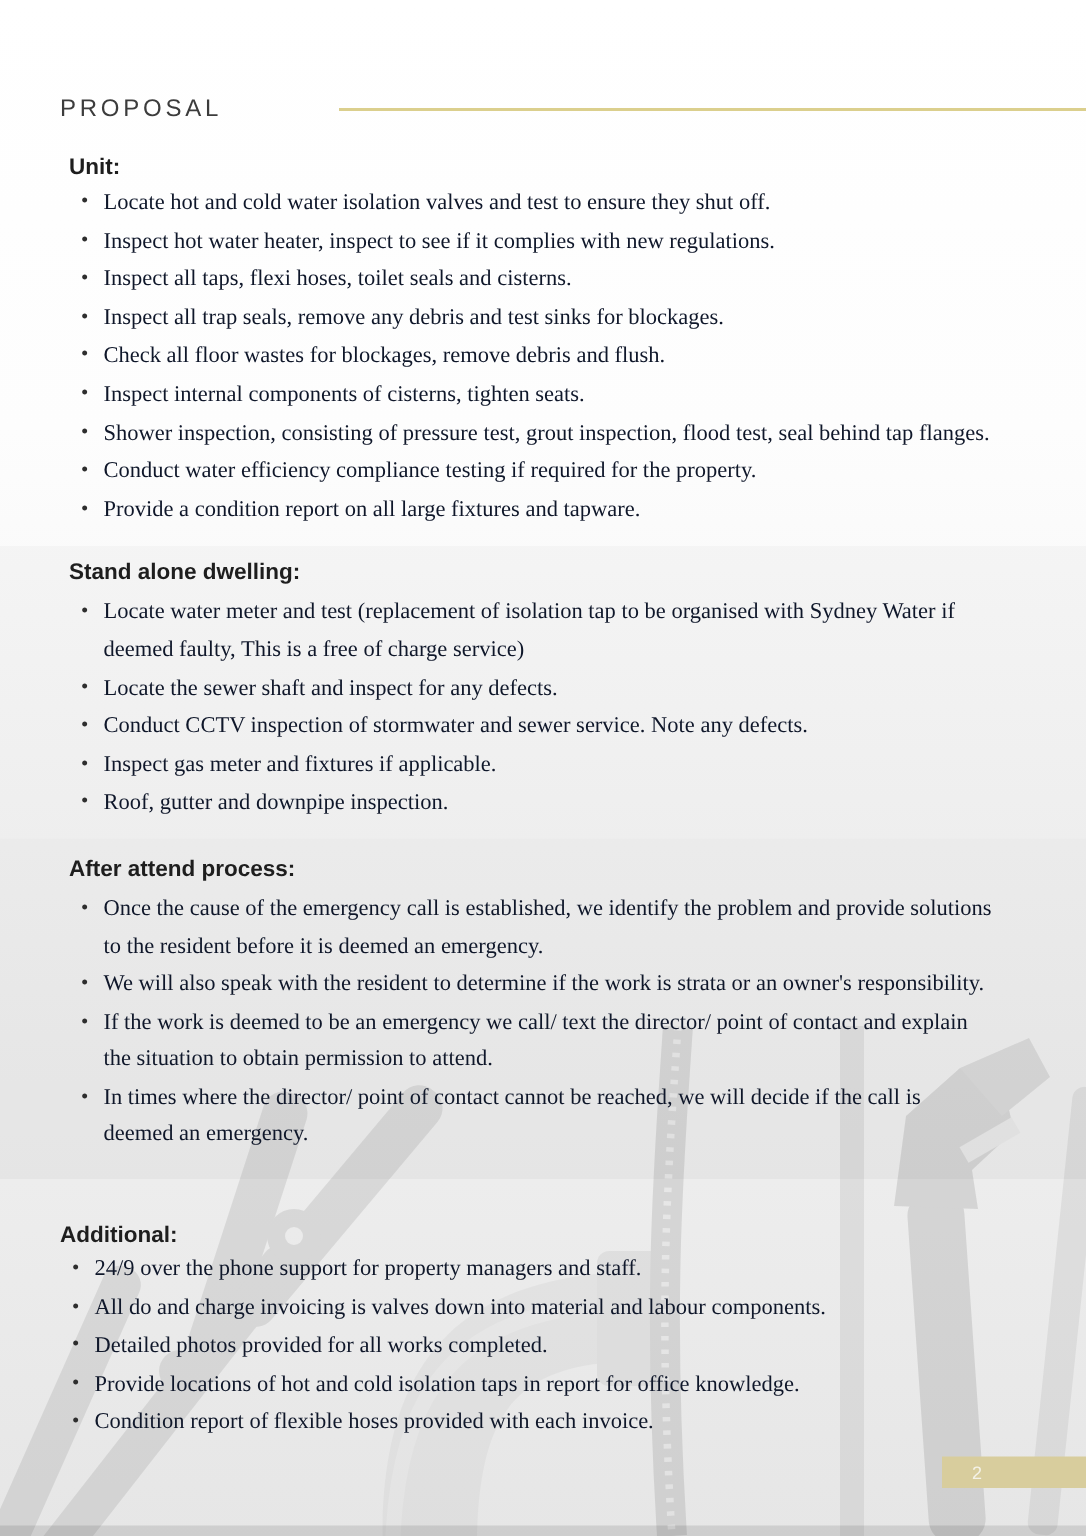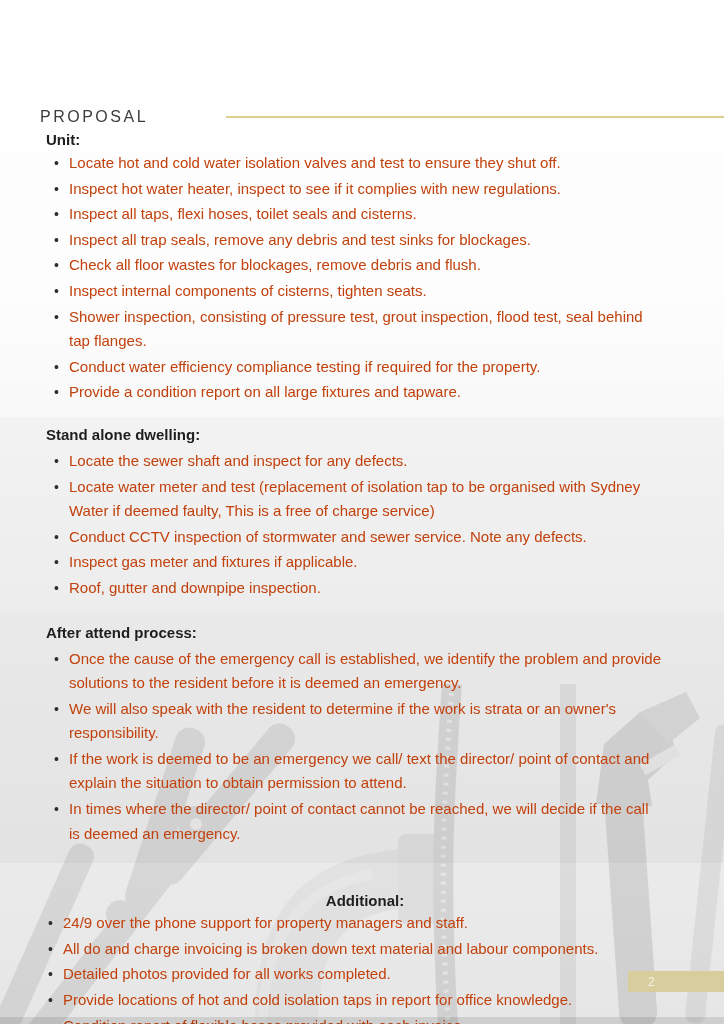--- a/index.html
+++ b/index.html
@@ -20,21 +20,20 @@
   }
   .bottom-edge {
     position:absolute; left:0; bottom:0; width:724px; height:7px;
     background:rgba(0,0,0,0.10); z-index:3; pointer-events:none;
   }
 
   
   .doc-header {
     display:flex; align-items:center;
     padding:64px 0 0 40px;
-    margin-top:44px;
   }
   .doc-title {
     font-size:16px; letter-spacing:2.5px; color:#3c3c3c; font-weight:500;
   }
   .title-rule {
     flex:1; height:2px; margin-left:78px;
     background:#dbcf8d;
   }
 
   
@@ -43,43 +42,44 @@
     font-size:15px; font-weight:700; color:#1e1e1e;
     margin-bottom:3px;
   }
   ul.bullets { list-style:none; max-width:616px; }
   ul.bullets li {
     position:relative;
     padding-left:23px;
     font-size:15px;
     line-height:24.6px;
     margin-bottom:1px;
-    color:#c2410c;
+    color:#0f172a;
+    font-family:Liberation Serif, serif;
   }
   ul.bullets li::before {
     content:"•";
     position:absolute; left:8px; top:0;
     font-size:14px; line-height:24.6px; color:#2e2e2e;
   }
 
-  #section-unit { margin-top:5px; }
+  #section-unit { margin-top:21px; }
   #section-dwelling {
     margin-top:12px;
     background:rgba(110,110,110,0.045);
     padding-top:9px; padding-bottom:10px;
   }
   #section-afterhours {
     margin-top:0;
     background:rgba(100,100,100,0.06);
     padding-top:12px; padding-bottom:16px;
   }
   #section-afterhours .section-heading { margin-bottom:6px; }
   #section-dwelling .section-heading { margin-bottom:6px; }
   #section-additional { margin-top:29px; padding-left:40px; }
-  #section-additional .section-heading { margin-bottom:2px;text-align:center; }
+  #section-additional .section-heading { margin-bottom:2px; }
 
   
   .page-badge {
     position:absolute; right:0; top:971px;
     width:96px; height:21px; z-index:4;
     background:#d8cd9d;
     display:flex; align-items:center;
   }
   .page-badge span {
     margin-left:20px;
@@ -142,43 +142,43 @@
       <li>Inspect internal components of cisterns, tighten seats.</li>
       <li>Shower inspection, consisting of pressure test, grout inspection, flood test, seal behind tap flanges.</li>
       <li>Conduct water efficiency compliance testing if required for the property.</li>
       <li>Provide a condition report on all large fixtures and tapware.</li>
     </ul>
   </div>
 
   <div class="section" id="section-dwelling">
     <div class="section-heading">Stand alone dwelling:</div>
     <ul class="bullets">
+      <li>Locate water meter and test (replacement of isolation tap to be organised with Sydney Water if deemed faulty, This is a free of charge service)</li>
       <li>Locate the sewer shaft and inspect for any defects.</li>
-      <li>Locate water meter and test (replacement of isolation tap to be organised with Sydney Water if deemed faulty, This is a free of charge service)</li>
       <li>Conduct CCTV inspection of stormwater and sewer service. Note any defects.</li>
       <li>Inspect gas meter and fixtures if applicable.</li>
       <li>Roof, gutter and downpipe inspection.</li>
     </ul>
   </div>
 
   <div class="section" id="section-afterhours">
     <div class="section-heading">After attend process:</div>
     <ul class="bullets">
       <li>Once the cause of the emergency call is established, we identify the problem and provide solutions to the resident before it is deemed an emergency.</li>
       <li>We will also speak with the resident to determine if the work is strata or an owner's responsibility.</li>
       <li>If the work is deemed to be an emergency we call/ text the director/ point of contact and explain the situation to obtain permission to attend.</li>
       <li>In times where the director/ point of contact cannot be reached, we will decide if the call is deemed an emergency.</li>
     </ul>
   </div>
 
   <div class="section" id="section-additional">
     <div class="section-heading">Additional:</div>
     <ul class="bullets">
       <li>24/9 over the phone support for property managers and staff.</li>
-      <li>All do and charge invoicing is broken down text material and labour components.</li>
+      <li>All do and charge invoicing is valves down into material and labour components.</li>
       <li>Detailed photos provided for all works completed.</li>
       <li>Provide locations of hot and cold isolation taps in report for office knowledge.</li>
       <li>Condition report of flexible hoses provided with each invoice.</li>
 
     </ul>
   </div>
 
 </div>
 
 <div class="page-badge">

